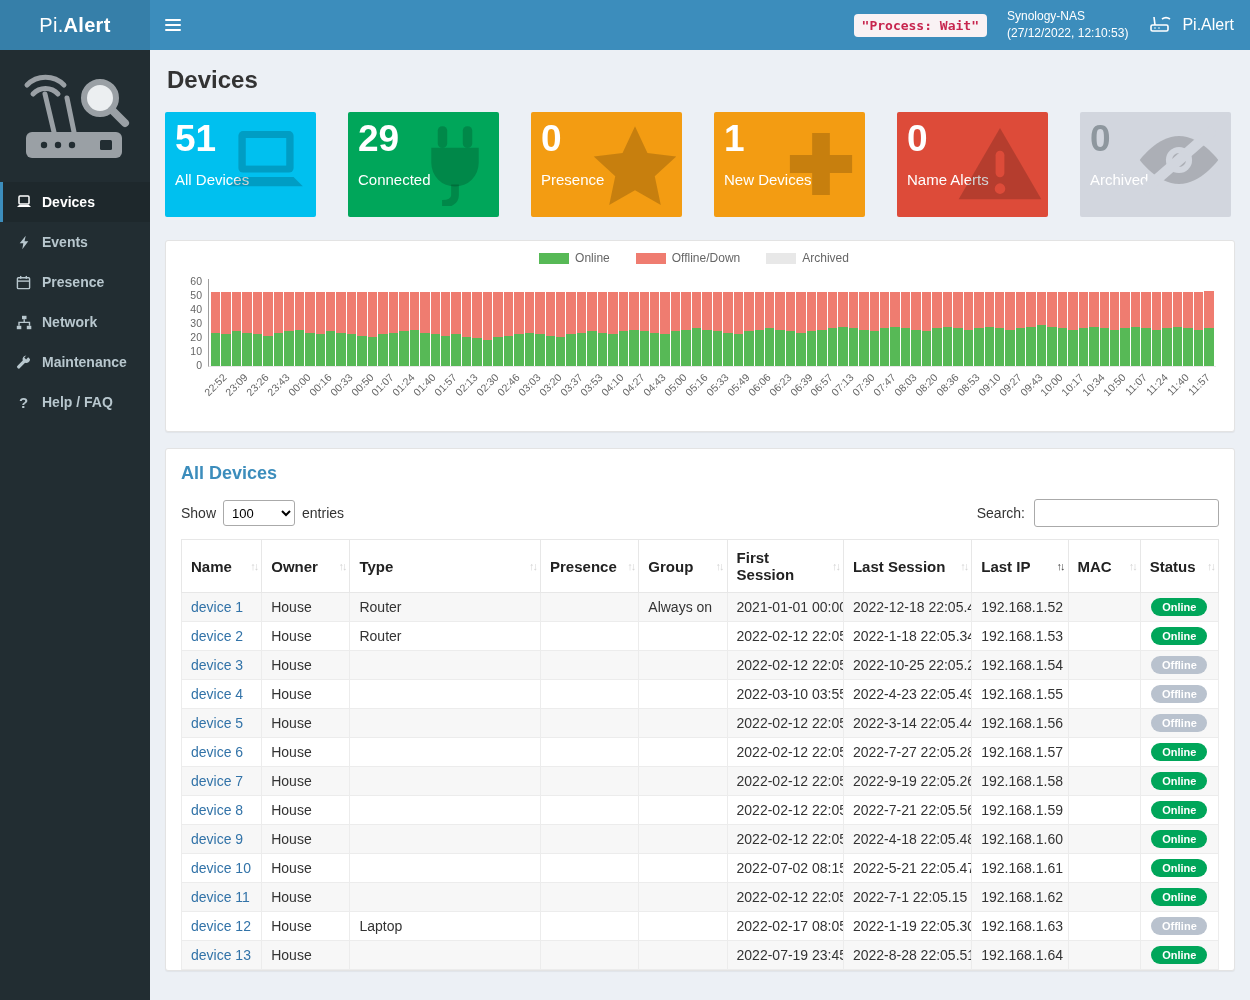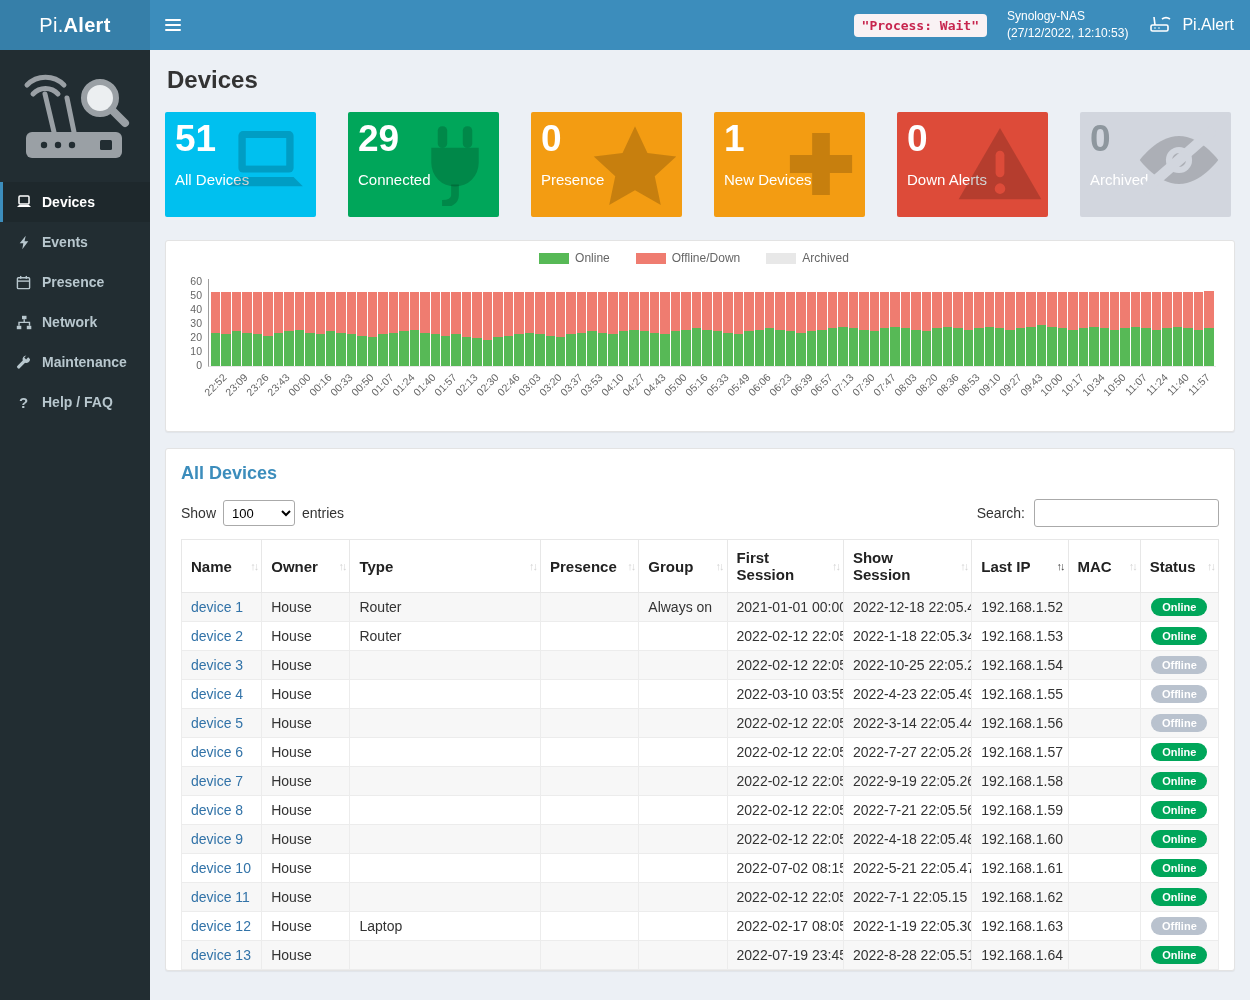--- a/index.html
+++ b/index.html
@@ -226,21 +226,21 @@
       <div class="value">1</div>
       <div class="label">New Devices</div>
       <span class="ghost">
         <svg width="80" height="80" viewBox="0 0 18 18">
             <path d="M7 2h4v5h5v4h-5v5H7v-5H2V7h5z" fill="rgba(0,0,0,0.18)"></path>
           </svg>
       </span>
     </div>
     <div class="small-box" style="background: rgb(221, 75, 57);">
       <div class="value">0</div>
-      <div class="label">Down Alerts</div>
+      <div class="label">Name Alerts</div>
       <span class="ghost">
         <svg width="88" height="80" viewBox="0 0 20 18">
             <path d="M10 0.8 19.4 17H0.6z" fill="rgba(0,0,0,0.18)"></path>
             <rect x="9" y="6" width="2" height="6" rx="1" fill="#dd4b39"></rect>
             <circle cx="10" cy="14.6" r="1.2" fill="#dd4b39"></circle>
           </svg>
       </span>
     </div>
     <div class="small-box archived" style="background: rgb(210, 214, 222);">
       <div class="value">0</div>
@@ -749,21 +749,21 @@
           <col style="width:78px">
       </colgroup>
       <thead>
           <tr>
             <th><span>Name</span><span class="sort-icons">↑↓</span></th>
             <th><span>Owner</span><span class="sort-icons">↑↓</span></th>
             <th><span>Type</span><span class="sort-icons">↑↓</span></th>
             <th><span>Presence</span><span class="sort-icons">↑↓</span></th>
             <th><span>Group</span><span class="sort-icons">↑↓</span></th>
             <th><span>First Session</span><span class="sort-icons">↑↓</span></th>
-            <th><span>Show Session</span><span class="sort-icons">↑↓</span></th>
+            <th><span>Last Session</span><span class="sort-icons">↑↓</span></th>
             <th class="sorted"><span>Last IP</span><span class="sort-icons">↑↓</span></th>
             <th><span>MAC</span><span class="sort-icons">↑↓</span></th>
             <th><span>Status</span><span class="sort-icons">↑↓</span></th>
           </tr>
         </thead>
       <tbody>
           <tr>
             <td><a class="device-link">device 1</a></td>
             <td>House</td>
             <td>Router</td>

